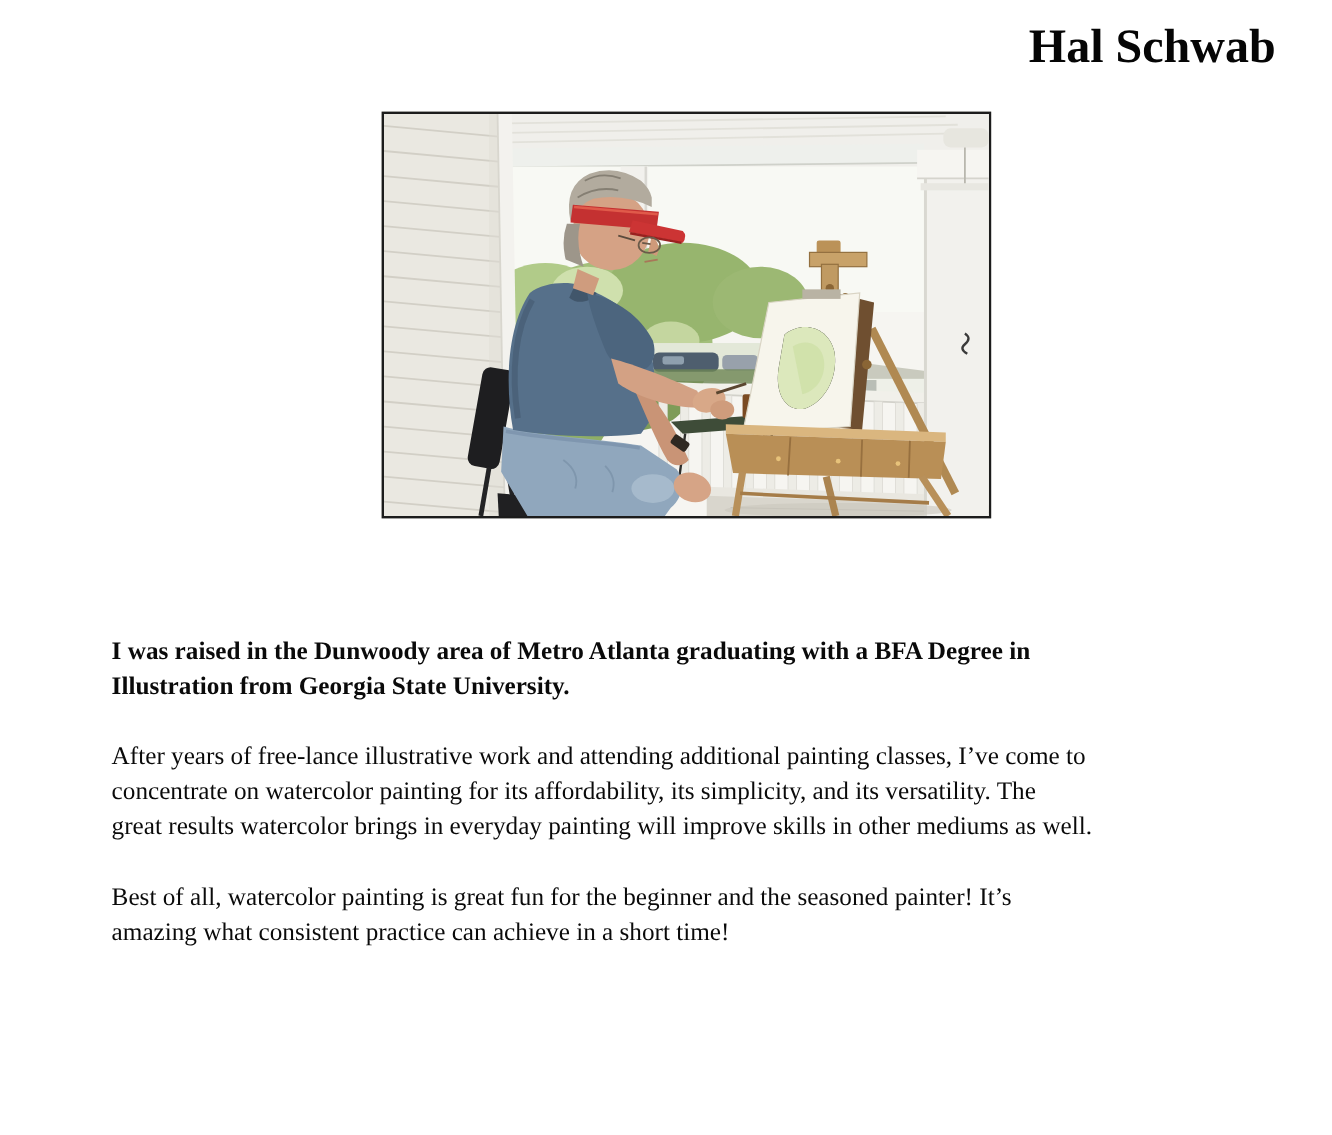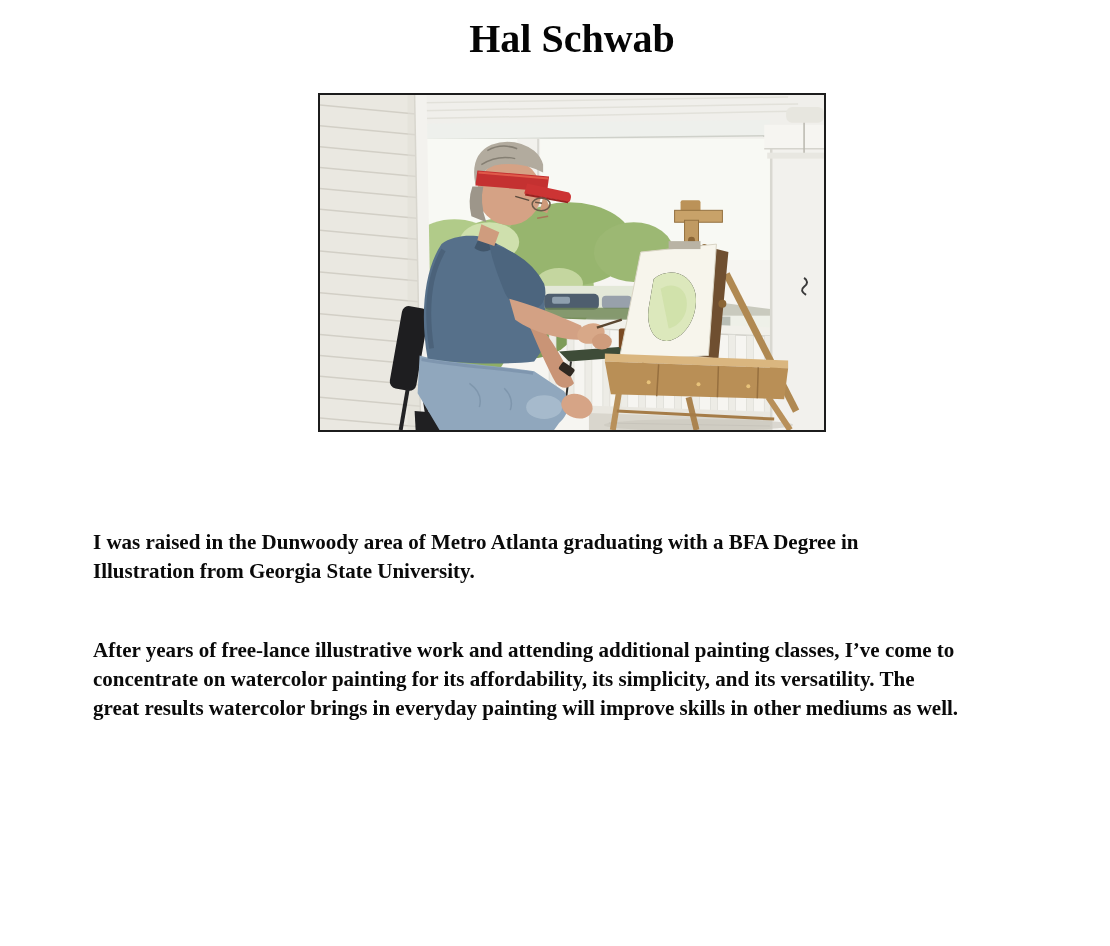--- a/index.html
+++ b/index.html
@@ -3,36 +3,36 @@
 <meta charset="utf-8">
 <style>
   html, body { margin: 0; padding: 0; background: #ffffff; }
   body {
     width: 1110px; height: 946px; position: relative; overflow: hidden;
     font-family: "Liberation Serif", serif; color: #000;
   }
   .doc { position: absolute; inset: 0; }
   .title {
     position: absolute; top: 16px; left: 81px; width: 982px;
-    margin: 0; text-align: center;
+    margin: 0; text-align: right;
     font-size: 40px; line-height: 46px; font-weight: 700; color: #050505;
   }
   .photo-frame {
     position: absolute; left: 318px; top: 93px;
     width: 504px; height: 335px;
     border: 2px solid #1c1c1c; margin: 0; background: #f6f5f1;
   }
   .photo-frame svg { display: block; width: 100%; height: 100%; }
   .para {
     position: absolute; left: 81px; width: 995px; margin: 12px;
     font-size: 21px; line-height: 29px; white-space: pre-line; color: #0a0a0a;
   }
   .para.bold { font-weight: 700; }
   .p1 { top: 516px; }
-  .p2 { top: 624px; font-weight: bold; }
+  .p2 { top: 604px; }
   .p3 { top: 721px; }
 </style>
 </head>
 <body>
 
 <div class="doc">
 
   <h1 class="title">Hal Schwab</h1>
 
   <figure class="photo-frame" role="img" aria-label="Hal Schwab in a red visor, glasses and blue polo shirt, seated on a porch chair painting a watercolor on a wooden French easel, with white siding, a porch column, green trees and a white railing behind him">
@@ -232,14 +232,16 @@
         </g>
       </g>
     </svg>
   </figure>
 
   <p class="para bold p1">I was raised in the Dunwoody area of Metro Atlanta graduating with a BFA Degree in
 Illustration from Georgia State University.</p>
   <p class="para p2">After years of free-lance illustrative work and attending additional painting classes, I’ve come to
 concentrate on watercolor painting for its affordability, its simplicity, and its versatility. The
 great results watercolor brings in everyday painting will improve skills in other mediums as well.</p>
+  <p class="para p3">Best of all, watercolor painting is great fun for the beginner and the seasoned painter! It’s
+amazing what consistent practice can achieve in a short time!</p>
 
 </div>
 
 </body></html>

